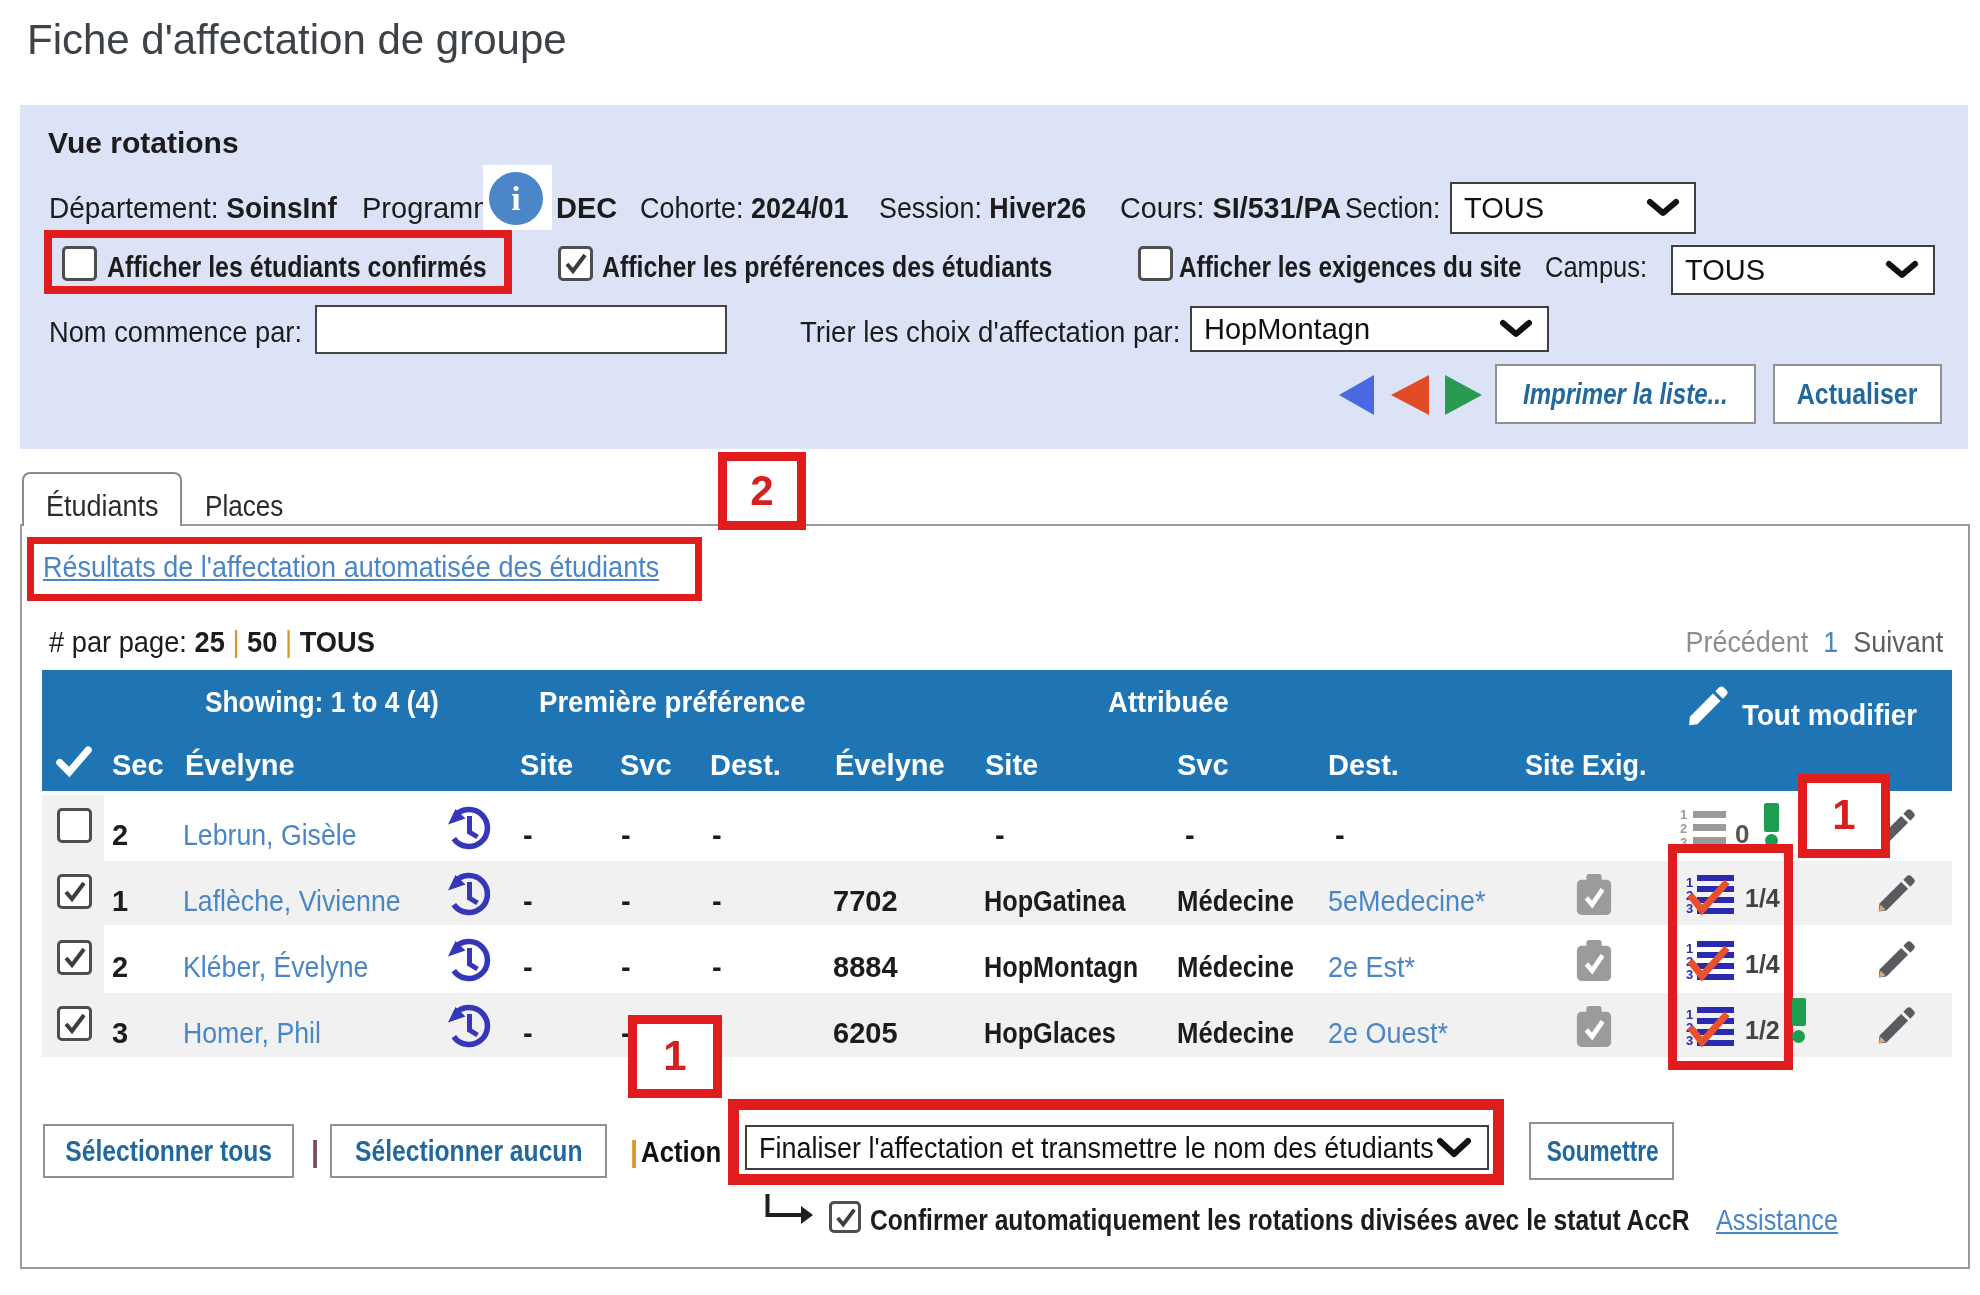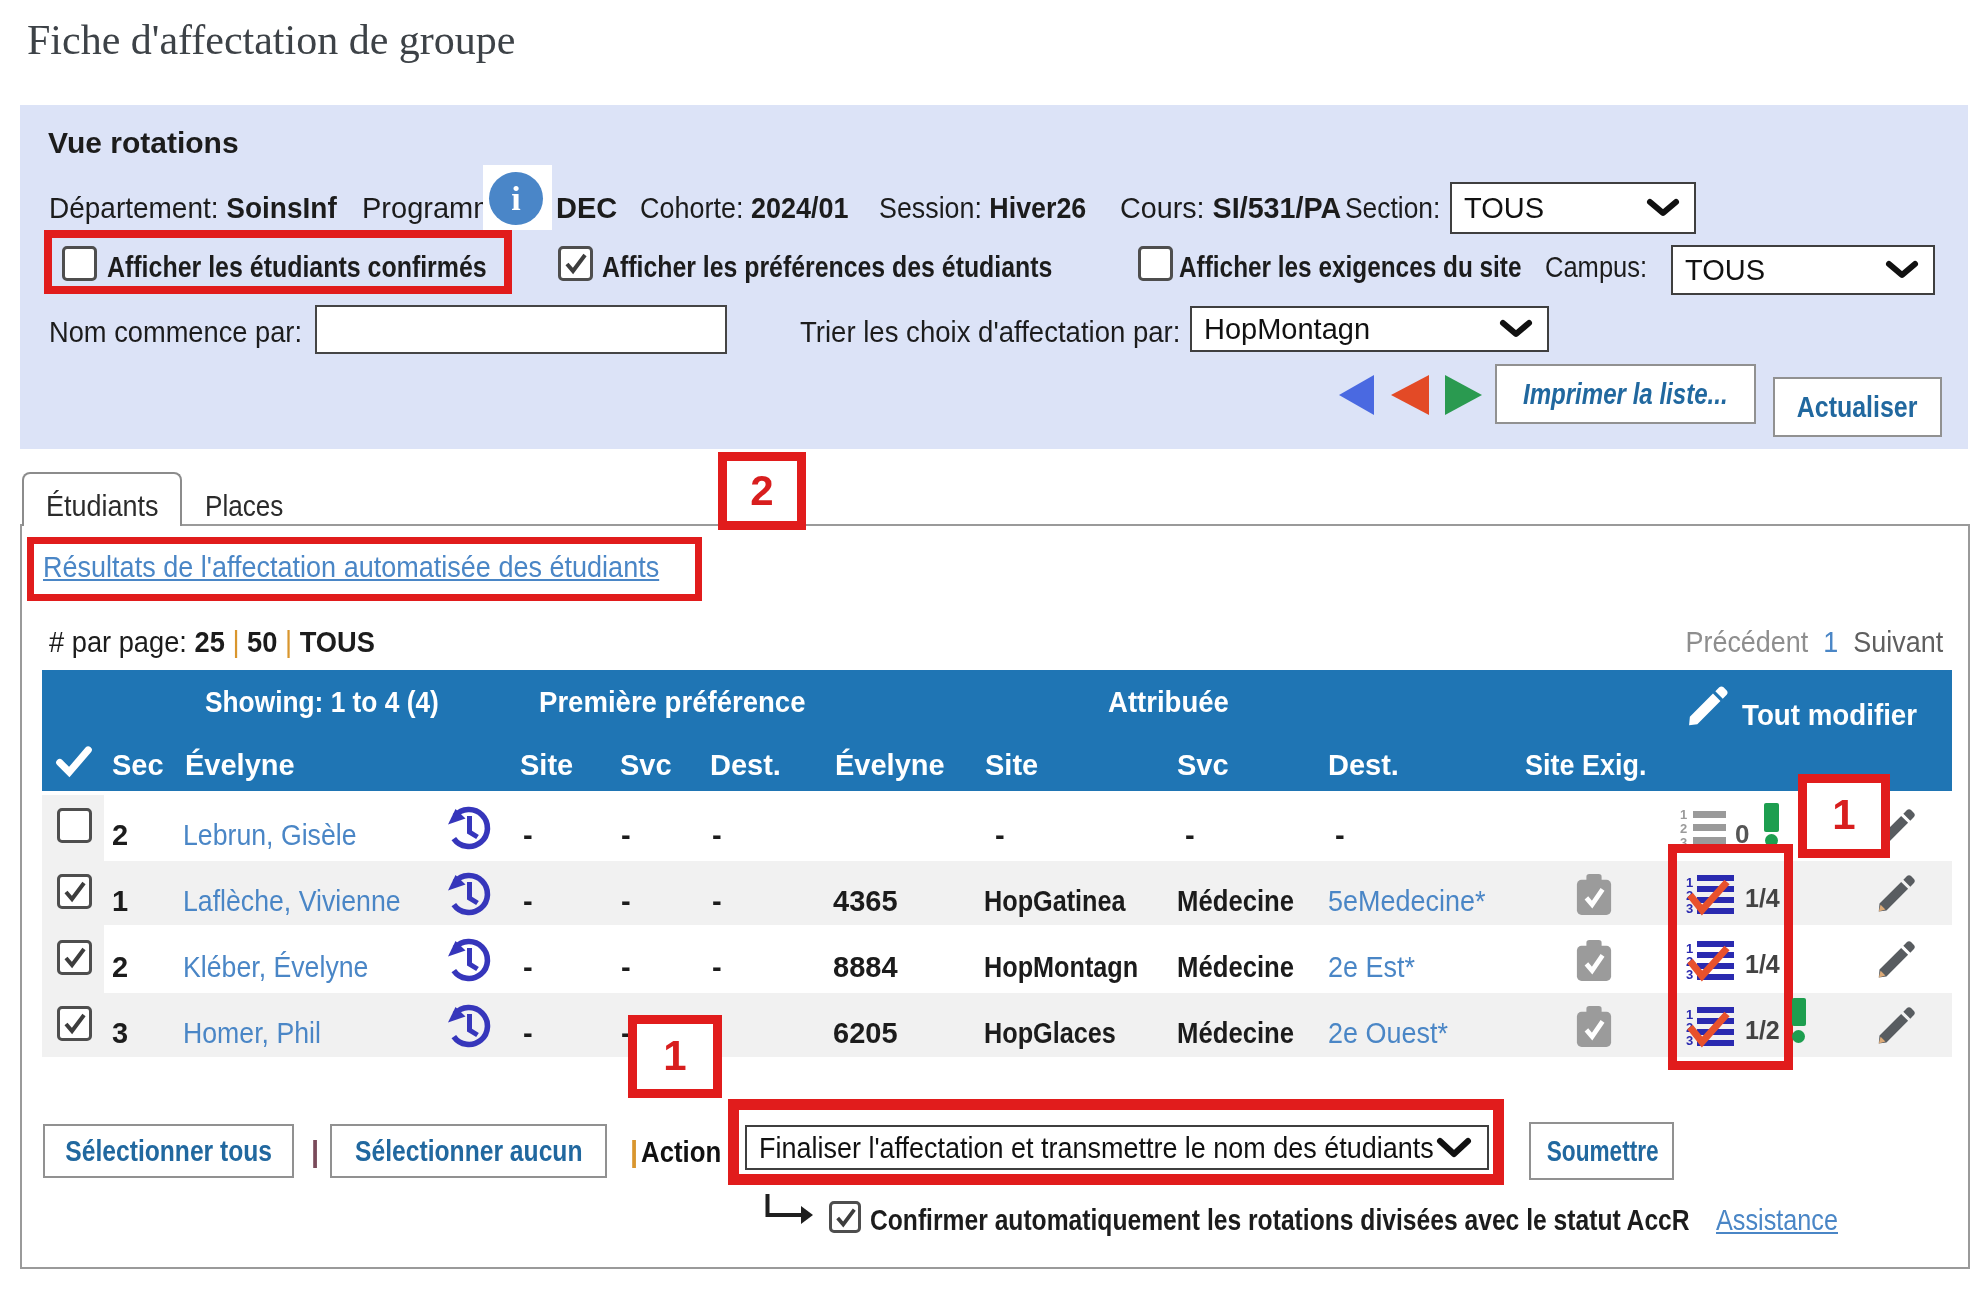--- a/index.html
+++ b/index.html
@@ -17,21 +17,21 @@
 .sel { position:absolute; background:#fff; border:2px solid #3f3f3f; font-size:29px; color:#111; }
 .sel .tx { position:absolute; left:12px; top:50%; transform:translateY(-50%); white-space:nowrap; }
 .sel svg.chev { position:absolute; right:14px; top:50%; transform:translateY(-50%); }
 .hw { font-size:29px; font-weight:bold; color:#fff; white-space:nowrap; }
 .rb { font-weight:bold; }
 .iserif { font-family:"Liberation Serif",serif; }
 </style>
 </head>
 <body>
 
-<div class="abs" style="left:27px; top:16px; font-size:42px; color:#3d4247;font-family:Liberation Serif, serif;">Fiche d'affectation de groupe</div>
+<div class="abs" style="left:27px; top:16px; font-size:42px; color:#3d4247;">Fiche d'affectation de groupe</div>
 
 <div class="abs" style="left:20px; top:105px; width:1948px; height:344px; background:#dce3f7;"></div>
 
 <div class="abs t29" style="left:48px; top:126px; font-weight:bold; font-size:30px;">Vue rotations</div>
 
 <div class="abs t29" style="left:49px; top:192px; transform:scaleX(.965); transform-origin:0 0;">Département: <b>SoinsInf</b></div>
 <div class="abs t29" style="left:362px; top:192px;">Programme:</div>
 <div class="abs" style="left:483px; top:165px; width:69px; height:65px; background:#fff;"></div>
 <div class="abs" style="left:489px; top:172px; width:54px; height:53px; border-radius:50%; background:#4a86c8;"></div>
 <div class="abs iserif" style="left:489px; top:172px; width:54px; height:53px; text-align:center; line-height:53px; color:#fff; font-weight:bold; font-size:34px;">i</div>
@@ -73,21 +73,21 @@
     <span class="tx">HopMontagn</span>
     <svg class="chev" width="34" height="20">
       <path d="M4 4 L17 15 L30 4" fill="none" stroke="#111" stroke-width="6" stroke-linecap="round" stroke-linejoin="round"></path>
     </svg>
   </div>
 
 <div class="abs" style="left:1339px; top:375px; width:0; height:0; border-top:20px solid transparent; border-bottom:20px solid transparent; border-right:35px solid #4a69e1;"></div>
 <div class="abs" style="left:1391px; top:375px; width:0; height:0; border-top:20px solid transparent; border-bottom:20px solid transparent; border-right:38px solid #e34a26;"></div>
 <div class="abs" style="left:1445px; top:375px; width:0; height:0; border-top:20px solid transparent; border-bottom:20px solid transparent; border-left:37px solid #2a9a50;"></div>
 <div class="btn" style="left:1495px; top:364px; width:261px; height:60px; line-height:56px;font-style:italic;"><span style="transform:scaleX(.83);">Imprimer la liste...</span></div>
-<div class="btn" style="left:1773px; top:364px; width:169px; height:60px; line-height:56px;margin-top:13px;"><span style="transform:scaleX(.86);">Actualiser</span></div>
+<div class="btn" style="left:1773px; top:364px; width:169px; height:60px; line-height:56px;"><span style="transform:scaleX(.86);">Actualiser</span></div>
 
 <div class="abs" style="left:20px; top:524px; width:1950px; height:745px; border:2px solid #9a9a9a; background:#fff;"></div>
 
 <div class="abs" style="left:22px; top:472px; width:160px; height:54px; background:#fff; border:2px solid #8c8c8c; border-bottom:none; border-radius:8px 8px 0 0;"></div>
 <div class="abs t29" style="left:46px; top:490px; color:#2b2b2b; transform:scaleX(.93); transform-origin:0 0;">Étudiants</div>
 <div class="abs t29" style="left:205px; top:490px; color:#2b2b2b; transform:scaleX(.9); transform-origin:0 0;">Places</div>
 
 <div class="rlabel" style="left:718px; top:452px; width:88px; height:78px; line-height:60px;">2</div>
 
 <div class="abs t29 blue" style="left:43px; top:551px; text-decoration:underline; transform:scaleX(.932); transform-origin:0 0;">Résultats de l'affectation automatisée des étudiants</div>
@@ -162,21 +162,21 @@
 <div class="abs t29 rb" style="left:112px; top:885px;">1</div>
 <div class="abs t29 blue" style="left:183px; top:885px; transform:scaleX(.92); transform-origin:0 0;">Laflèche, Vivienne</div>
 <svg class="abs hist" style="left:445px; top:870px;" width="48" height="48" viewBox="0 0 48 48">
     <path d="M9.8 12.1 A18.5 18.5 0 1 1 8.8 34.6" fill="none" stroke="#3636bb" stroke-width="5.6"></path>
     <path d="M3 20.5 L10.5 5 L20.5 14.5 Z" fill="#3636bb"></path>
     <path d="M24.5 12 L24.5 28 L32.5 33" fill="none" stroke="#3636bb" stroke-width="5"></path>
   </svg>
 <div class="abs t29 rb" style="left:523px; top:885px;">-</div>
 <div class="abs t29 rb" style="left:621px; top:885px;">-</div>
 <div class="abs t29 rb" style="left:712px; top:885px;">-</div>
-<div class="abs t29 rb" style="left:833px; top:885px;">4365</div>
+<div class="abs t29 rb" style="left:833px; top:885px;">7702</div>
 <div class="abs t29 rb" style="left:984px; top:885px; transform:scaleX(.87); transform-origin:0 0;">HopGatinea</div>
 <div class="abs t29 rb" style="left:1177px; top:885px; transform:scaleX(.886); transform-origin:0 0;">Médecine</div>
 <div class="abs t29 blue" style="left:1328px; top:885px; transform:scaleX(.93); transform-origin:0 0;">5eMedecine*</div>
 <svg class="abs" style="left:1575px; top:872px;" width="38" height="46" viewBox="0 0 40 44">
     <rect x="12" y="0" width="16" height="12" rx="3" fill="#9b9b9b"></rect>
     <rect x="2" y="6" width="36" height="37" rx="5" fill="#9b9b9b"></rect>
     <path d="M12 25 L18 32 L29 16" fill="none" stroke="#fff" stroke-width="5"></path>
   </svg>
 <svg class="abs" style="left:1686px; top:874px;" width="48" height="42" viewBox="0 0 48 42">
     <text x="0" y="13" font-size="13" font-weight="bold" fill="#2a2ab0">1</text>

